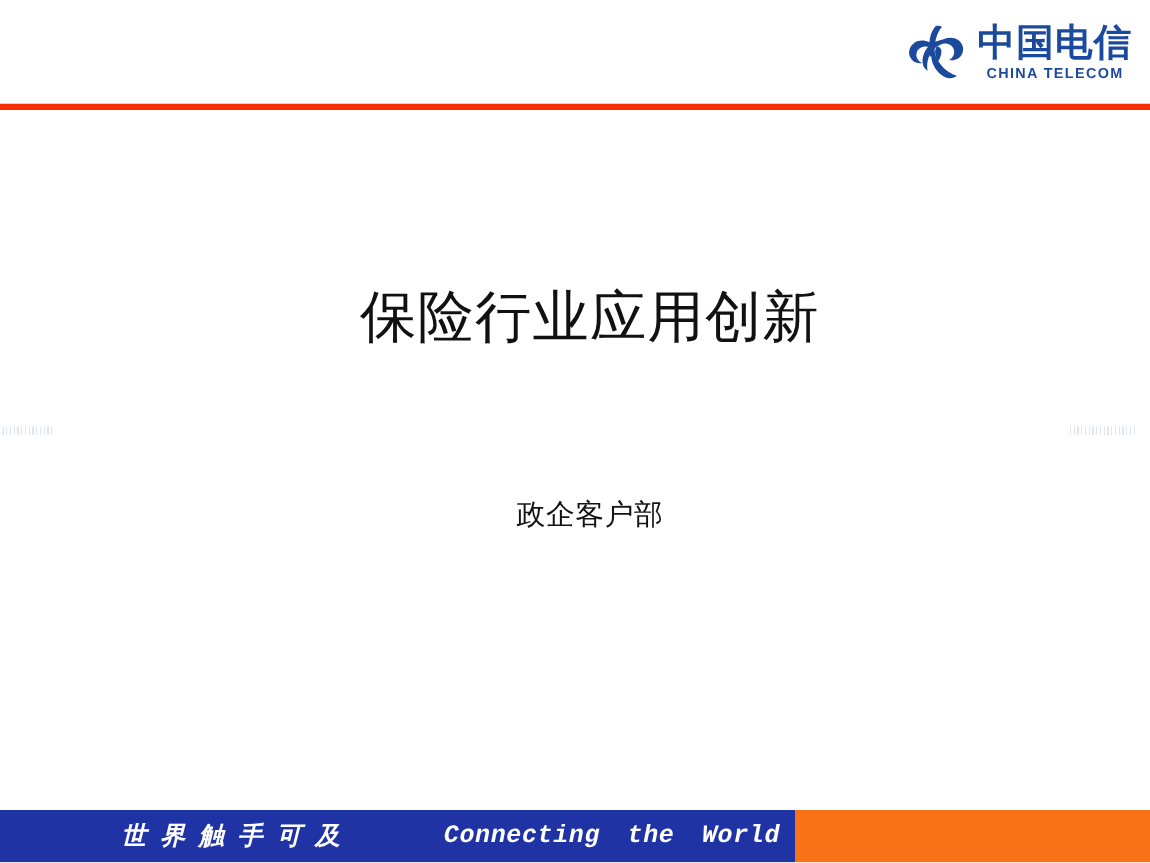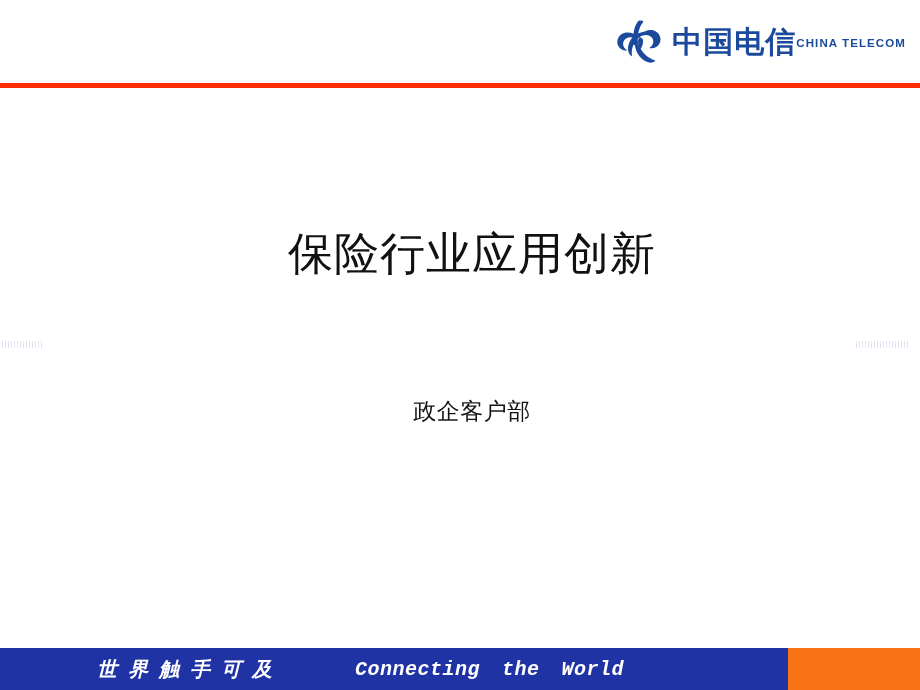--- a/index.html
+++ b/index.html
@@ -33,21 +33,21 @@
 
   .brand-mark {
     width: 48px;
     height: 46px;
     flex: 0 0 auto;
     display: block;
   }
 
   .brand-words {
     display: flex;
-    flex-direction: row;
+    flex-direction: column;
     justify-content: center;
     align-items: center;
     line-height: 1;
   }
 
   .brand-cn {
     font-family: "DejaVu Sans", "Liberation Sans", sans-serif;
     font-size: 30px;
     font-weight: bold;
     color: #1b4a9c;
@@ -138,21 +138,21 @@
     left: 0;
     bottom: 0;
     width: 920px;
     height: 42px;
     display: flex;
     align-items: stretch;
   }
 
   .footer-blue {
     position: relative;
-    width: 788px;
+    width: 636px;
     height: 100%;
     background: #1f33a4;
     display: flex;
     align-items: center;
   }
 
   .footer-orange {
     flex: 1 1 auto;
     height: 100%;
     background: #f97316;

